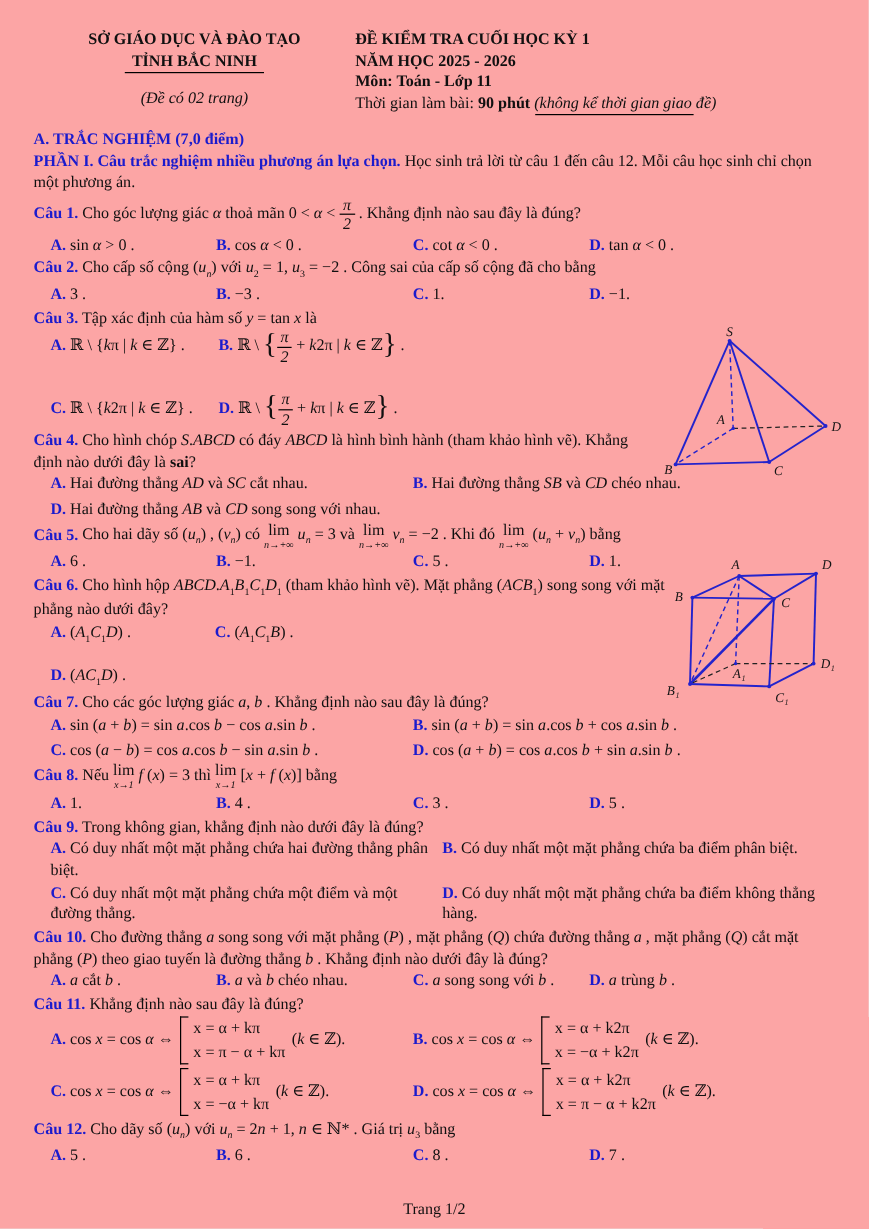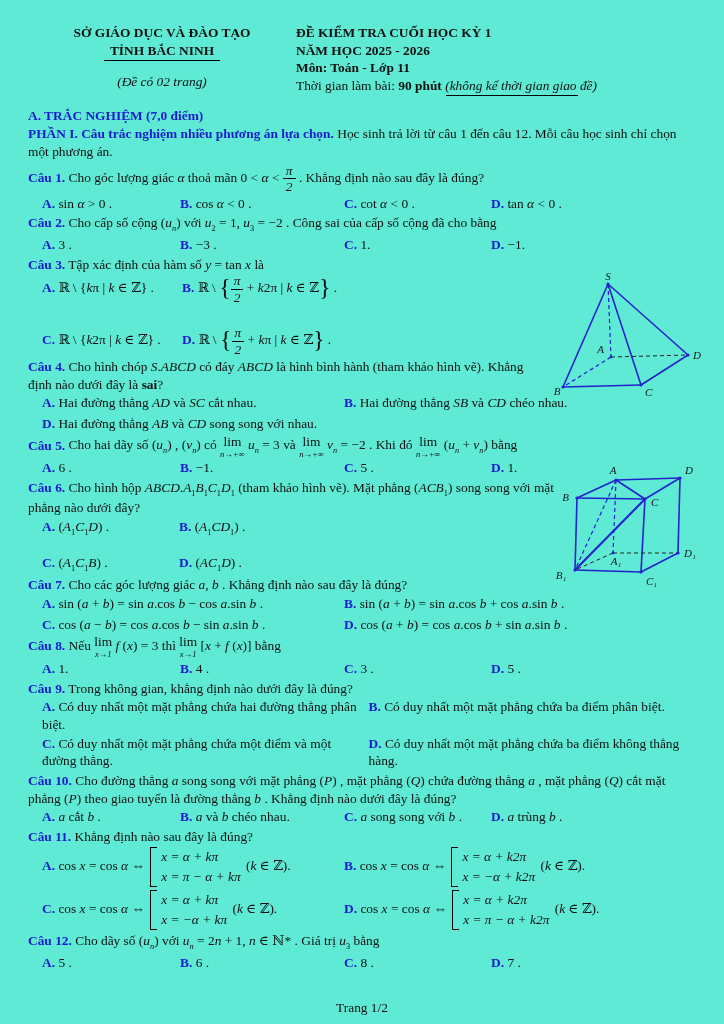--- a/index.html
+++ b/index.html
@@ -1,17 +1,17 @@
 <!DOCTYPE html>
 <html style="--blue: #1b1bcd; --figblue: #2323cc;"><head>
 <meta charset="utf-8">
 <style>
   :root { --blue:#1b1bcd; --figblue:#2323cc; }
   html,body { margin:0; padding:0; background:#e8e8e8; }
-  .page { position:relative; width:724px; height:1024px; background:#5eead4; overflow:hidden;
+  .page { position:relative; width:724px; height:1024px; background:#fca5a5; overflow:hidden;
           font-family:"Liberation Serif","DejaVu Serif",serif; font-size:13.4px; color:#101010; line-height:1.32; }
   .content { padding:24px 29px 0 28px; }
 
   
   .hdr { display:flex; margin-bottom:12px; }
   .hdr-left { width:268px; text-align:center; }
   .hdr-right { flex:1; text-align:left; }
   .hb { font-weight:bold; }
   .ulspan { display:inline-block; border-bottom:1.4px solid #000; padding:0 6px 1px 6px;text-align:center; }
   .pages { font-style:italic; margin-top:12px; }
@@ -40,21 +40,21 @@
   
   sub { font-size:0.62em; }
   .frac { display:inline-flex; flex-direction:column; text-align:center; vertical-align:middle; font-style:italic; line-height:1; }
   .frac .ftop { display:block; padding:0 3px 1px; border-bottom:1px solid #000; }
   .frac .fbot { display:block; padding-top:1px; }
   .lim { display:inline-flex; flex-direction:column; align-items:center; vertical-align:middle; line-height:1; }
   .lim .limu { font-size:8.5px; font-style:italic; margin-top:1.5px; }
   .cases { display:inline-flex; align-items:stretch; vertical-align:middle; margin:0 2px; }
   .cases .cbr { width:6px; border:1.4px solid #000; border-right:none; margin-right:4px; }
   .cases .clines { display:inline-flex; flex-direction:column; justify-content:center; }
-  .cases .clines span { font-style:italic; line-height:1.5; white-space:nowrap; }
+  .cases .clines span { line-height:1.5; white-space:nowrap; }
   .brace { font-size:1.8em; font-weight:400; vertical-align:middle; line-height:0; position:relative; top:-2px; }
 
   
   .fig { position:absolute; }
   .flabel { font-size:11px; font-style:italic; fill:#151515; font-family:"Liberation Serif","DejaVu Serif",serif; }
 
   .footer { position:absolute; bottom:7px; left:0; width:100%; text-align:center; }
 </style>
 </head>
 <body>
@@ -146,21 +146,20 @@
         <span class="opt"><b class="ol">B.</b> <span>−1.</span></span>
         <span class="opt"><b class="ol">C.</b> <span>5 .</span></span>
         <span class="opt"><b class="ol">D.</b> <span>1.</span></span>
       </div>
     </div>
 
     <div class="q">
       <p class="qt qt-w545"><b class="ql">Câu 6.</b> <span>Cho hình hộp <i>ABCD</i>.<i>A</i><sub>1</sub><i>B</i><sub>1</sub><i>C</i><sub>1</sub><i>D</i><sub>1</sub> (tham khảo hình vẽ). Mặt phẳng (<i>ACB</i><sub>1</sub>) song song với mặt phẳng nào dưới đây?</span></p>
       <div class="opts g2b">
         <span class="opt"><b class="ol">A.</b> <span>(<i>A</i><sub>1</sub><i>C</i><sub>1</sub><i>D</i>) .</span></span>
-        <span class="opt"><b class="ol">B.</b> <span>(<i>A</i><sub>1</sub><i>CD</i><sub>1</sub>) .</span></span>
         <span class="opt"><b class="ol">C.</b> <span>(<i>A</i><sub>1</sub><i>C</i><sub>1</sub><i>B</i>) .</span></span>
         <span class="opt"><b class="ol">D.</b> <span>(<i>AC</i><sub>1</sub><i>D</i>) .</span></span>
       </div>
     </div>
 
     <div class="q">
       <p class="qt"><b class="ql">Câu 7.</b> <span>Cho các góc lượng giác <i>a</i>, <i>b</i> . Khẳng định nào sau đây là đúng?</span></p>
       <div class="opts g2w">
         <span class="opt"><b class="ol">A.</b> <span>sin (<i>a</i> + <i>b</i>) = sin <i>a</i>.cos <i>b</i> − cos <i>a</i>.sin <i>b</i> .</span></span>
         <span class="opt"><b class="ol">B.</b> <span>sin (<i>a</i> + <i>b</i>) = sin <i>a</i>.cos <i>b</i> + cos <i>a</i>.sin <i>b</i> .</span></span>

